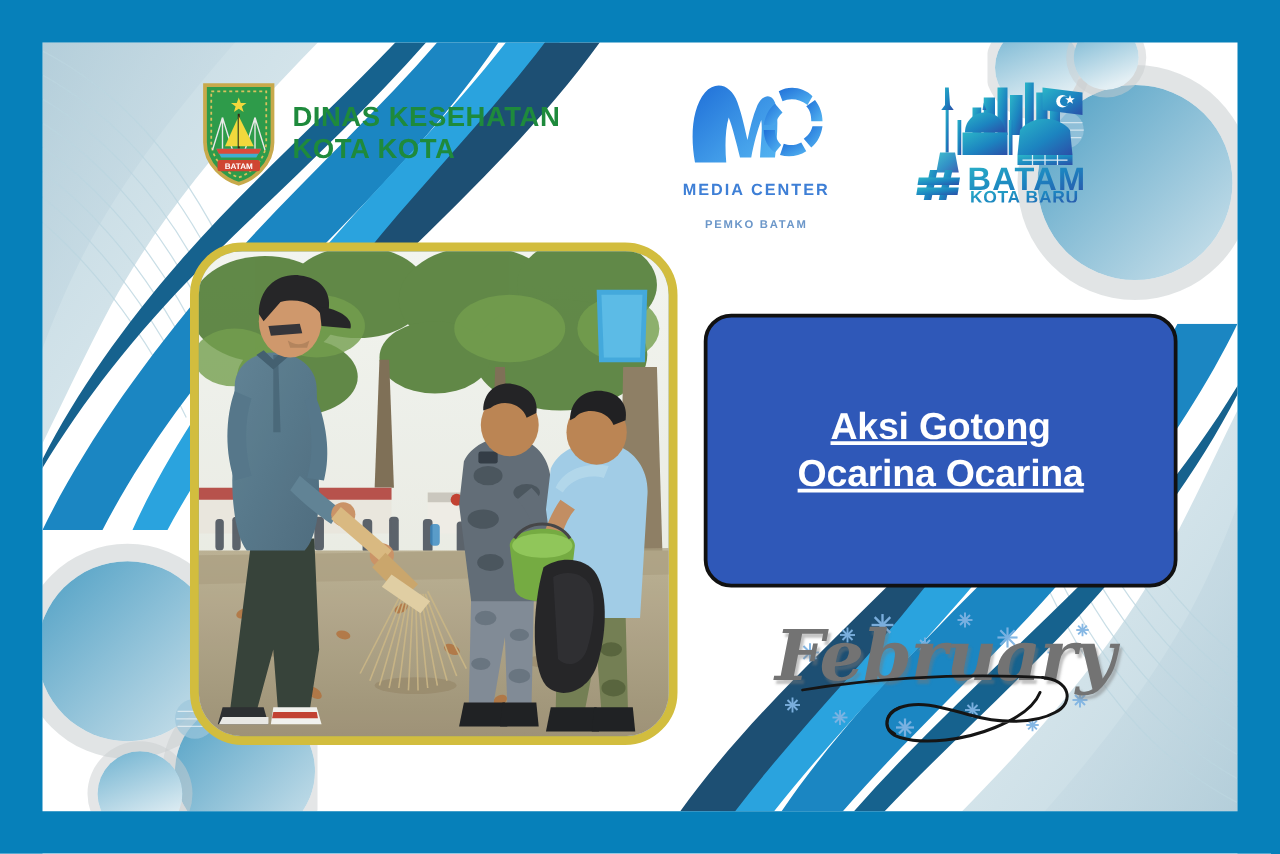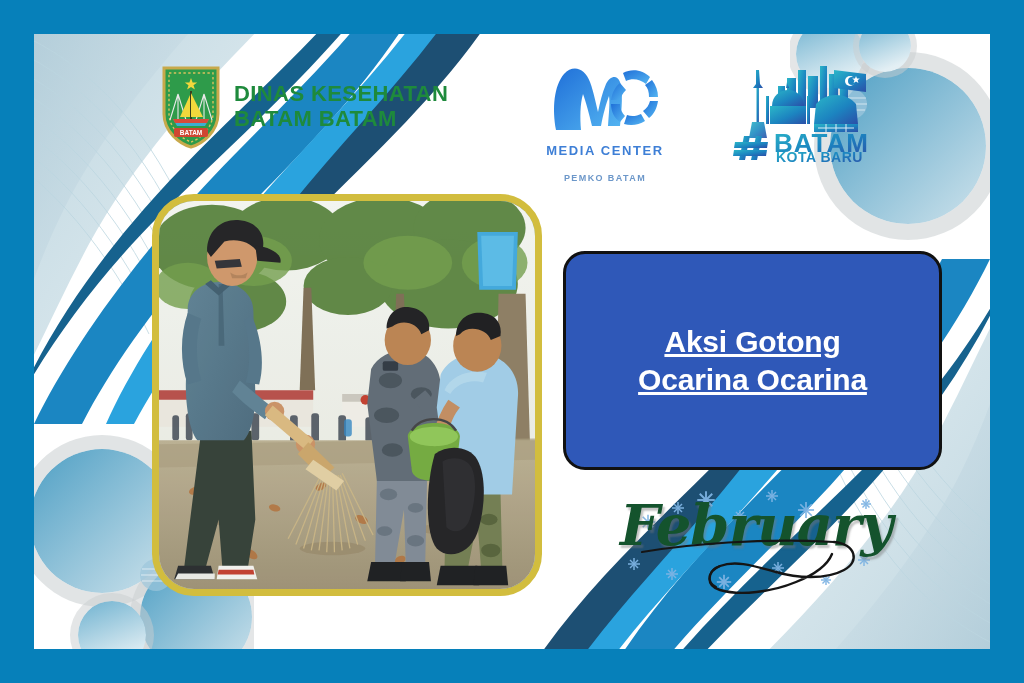--- a/index.html
+++ b/index.html
@@ -101,21 +101,21 @@
 
   
   .february{
     position:absolute;z-index:26;
     left:620px;top:486px;width:270px;height:120px;
   }
   .feb-word{
     position:absolute;left:0;top:6px;width:270px;
     font-family:"DejaVu Serif", serif;
     font-style:italic;font-weight:bold;
-    font-size:56px;color:#14532d;
+    font-size:56px;color:#737373;
     letter-spacing:-1px;
     text-shadow:2px 3px 2px rgba(120,120,120,.45);
   }
 </style>
 </head>
 <body>
 
 <div id="poster">
 
   <div class="card">
@@ -241,21 +241,21 @@
         <path d="M31,27 L31,55" stroke="#3A2A12" stroke-width="1.6"></path>
         <path d="M31,29 L43,53 L31,53 Z" fill="#F2D83C"></path>
         <path d="M30,31 L20,53 L30,53 Z" fill="#F2D83C"></path>
         <path d="M13,55 L49,55 L45,62 L17,62 Z" fill="#3FAED0"></path>
         <path d="M13,55 L49,55 L47,59 L15,59 Z" fill="#D94B3A"></path>
         <rect x="14" y="64" width="34" height="9" rx="2" fill="#CF4632"></rect>
         <text x="31" y="71" font-family="Liberation Sans, sans-serif" font-size="6.5" font-weight="bold" fill="#FFFFFF" text-anchor="middle">BATAM</text>
       </svg>
       <div class="dinkes-text">
         <div>DINAS KESEHATAN</div>
-        <div>BATAM BATAM</div>
+        <div>KOTA KOTA</div>
       </div>
     </div>
 
     <div class="logo-mc">
       <svg width="130" height="78" viewBox="0 0 130 78">
         <defs>
           <linearGradient id="mcG" x1="0" y1="0" x2="1" y2="1">
             <stop offset="0%" stop-color="#1F6FD8"></stop>
             <stop offset="100%" stop-color="#55B6F2"></stop>
           </linearGradient>

